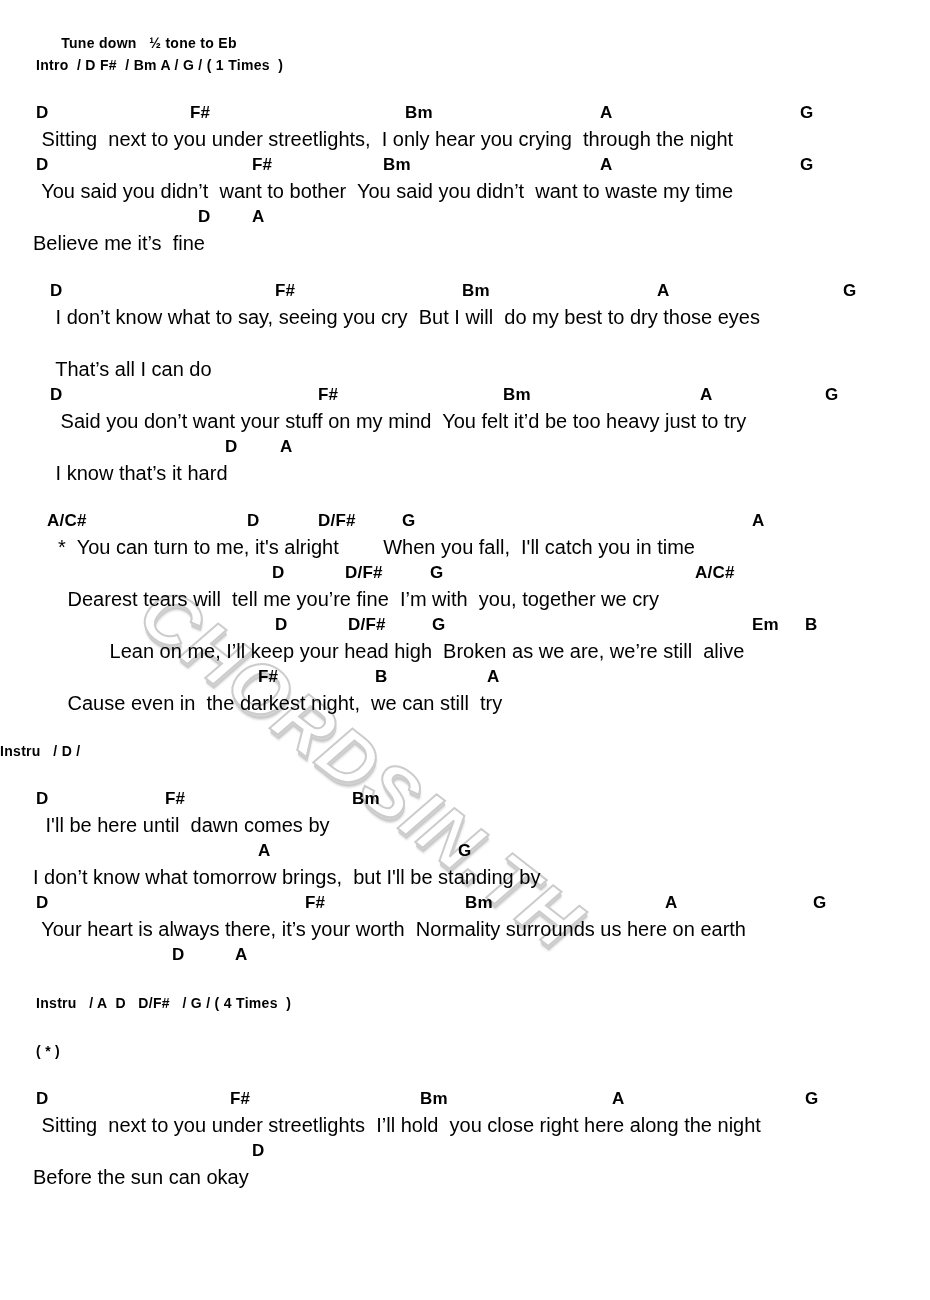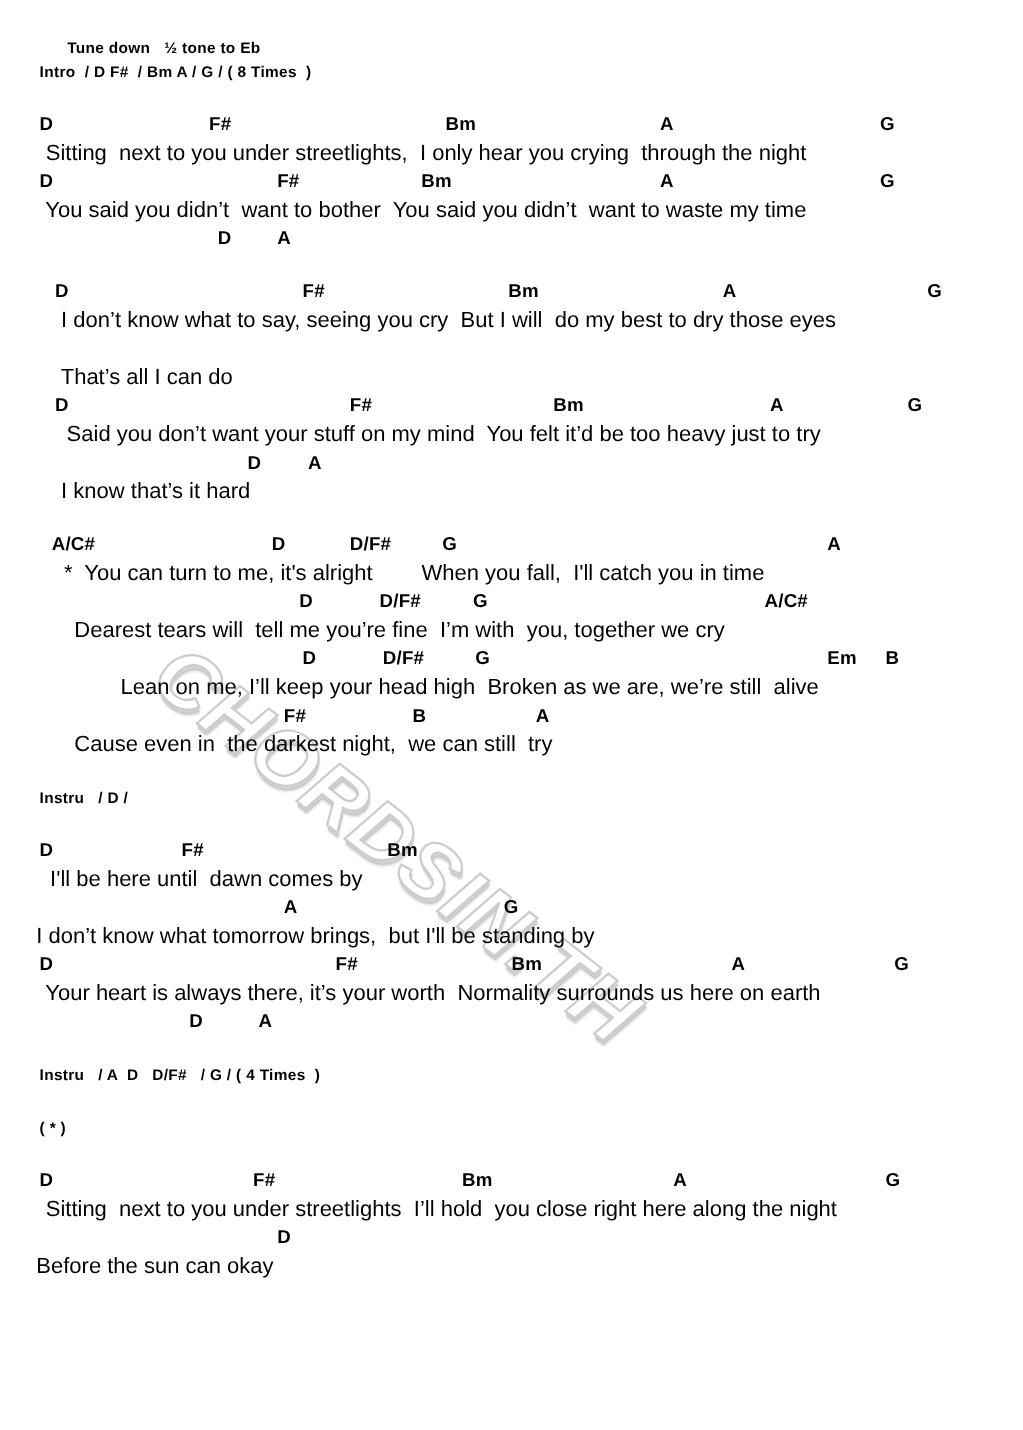--- a/index.html
+++ b/index.html
@@ -97,28 +97,29 @@
     <span>CHORDSIN.TH</span>
   </div>
 
   <div class="content">
     <div style="height:4px"></div>
     <div class="line headline" style="padding-left:36px;">
       <span>Tune down   ½ tone to Eb</span>
     </div>
     <div class="spacer"></div>
     <div id="sections">
-        <div class="line headline" style="padding-left: 36px;">Intro  / D F#  / Bm A / G / ( 8 Times  )</div>
+        <div class="line headline" style="padding-left: 36px;">Intro  / D F#  / Bm A / G / ( 1 Times  )</div>
         <div class="spacer"></div>
         <div class="blockwrap">
           <div class="line chordline"><span class="tok" style="left: 36px;">D</span><span class="tok" style="left: 190px;">F#</span><span class="tok" style="left: 405px;">Bm</span><span class="tok" style="left: 600px;">A</span><span class="tok" style="left: 800px;">G</span></div>
           <div class="line lyricline"><span class="tok" style="left: 36px;"> Sitting  next to you under streetlights,  I only hear you crying  through the night</span></div>
           <div class="line chordline"><span class="tok" style="left: 36px;">D</span><span class="tok" style="left: 252px;">F#</span><span class="tok" style="left: 383px;">Bm</span><span class="tok" style="left: 600px;">A</span><span class="tok" style="left: 800px;">G</span></div>
           <div class="line lyricline"><span class="tok" style="left: 36px;"> You said you didn’t  want to bother  You said you didn’t  want to waste my time</span></div>
           <div class="line chordline"><span class="tok" style="left: 198px;">D</span><span class="tok" style="left: 252px;">A</span></div>
+          <div class="line lyricline"><span class="tok" style="left: 33px;">Believe me it’s  fine</span></div>
         </div>
         <div class="spacer"></div>
         <div class="blockwrap">
           <div class="line chordline"><span class="tok" style="left: 50px;">D</span><span class="tok" style="left: 275px;">F#</span><span class="tok" style="left: 462px;">Bm</span><span class="tok" style="left: 657px;">A</span><span class="tok" style="left: 843px;">G</span></div>
           <div class="line lyricline"><span class="tok" style="left: 50px;"> I don’t know what to say, seeing you cry  But I will  do my best to dry those eyes</span></div>
           <div class="line"></div>
           <div class="line lyricline"><span class="tok" style="left: 50px;"> That’s all I can do</span></div>
           <div class="line chordline"><span class="tok" style="left: 50px;">D</span><span class="tok" style="left: 318px;">F#</span><span class="tok" style="left: 503px;">Bm</span><span class="tok" style="left: 700px;">A</span><span class="tok" style="left: 825px;">G</span></div>
           <div class="line lyricline"><span class="tok" style="left: 55px;"> Said you don’t want your stuff on my mind  You felt it’d be too heavy just to try</span></div>
           <div class="line chordline"><span class="tok" style="left: 225px;">D</span><span class="tok" style="left: 280px;">A</span></div>
@@ -129,21 +130,21 @@
           <div class="line chordline"><span class="tok" style="left: 47px;">A/C#</span><span class="tok" style="left: 247px;">D</span><span class="tok" style="left: 318px;">D/F#</span><span class="tok" style="left: 402px;">G</span><span class="tok" style="left: 752px;">A</span></div>
           <div class="line lyricline"><span class="tok" style="left: 47px;">  *  You can turn to me, it's alright        When you fall,  I'll catch you in time</span></div>
           <div class="line chordline"><span class="tok" style="left: 272px;">D</span><span class="tok" style="left: 345px;">D/F#</span><span class="tok" style="left: 430px;">G</span><span class="tok" style="left: 695px;">A/C#</span></div>
           <div class="line lyricline"><span class="tok" style="left: 62px;"> Dearest tears will  tell me you’re fine  I’m with  you, together we cry</span></div>
           <div class="line chordline"><span class="tok" style="left: 275px;">D</span><span class="tok" style="left: 348px;">D/F#</span><span class="tok" style="left: 432px;">G</span><span class="tok" style="left: 752px;">Em</span><span class="tok" style="left: 805px;">B</span></div>
           <div class="line lyricline"><span class="tok" style="left: 62px; margin-left: 42px;"> Lean on me, I’ll keep your head high  Broken as we are, we’re still  alive</span></div>
           <div class="line chordline"><span class="tok" style="left: 258px;">F#</span><span class="tok" style="left: 375px;">B</span><span class="tok" style="left: 487px;">A</span></div>
           <div class="line lyricline"><span class="tok" style="left: 62px;"> Cause even in  the darkest night,  we can still  try</span></div>
         </div>
         <div class="spacer"></div>
-        <div class="line headline" style="padding-left: 36px;">Instru   / D /</div>
+        <div class="line headline" style="">Instru   / D /</div>
         <div class="spacer"></div>
         <div class="blockwrap">
           <div class="line chordline"><span class="tok" style="left: 36px;">D</span><span class="tok" style="left: 165px;">F#</span><span class="tok" style="left: 352px;">Bm</span></div>
           <div class="line lyricline"><span class="tok" style="left: 40px;"> I'll be here until  dawn comes by</span></div>
           <div class="line chordline"><span class="tok" style="left: 258px;">A</span><span class="tok" style="left: 458px;">G</span></div>
           <div class="line lyricline"><span class="tok" style="left: 33px;">I don’t know what tomorrow brings,  but I'll be standing by</span></div>
           <div class="line chordline"><span class="tok" style="left: 36px;">D</span><span class="tok" style="left: 305px;">F#</span><span class="tok" style="left: 465px;">Bm</span><span class="tok" style="left: 665px;">A</span><span class="tok" style="left: 813px;">G</span></div>
           <div class="line lyricline"><span class="tok" style="left: 36px;"> Your heart is always there, it’s your worth  Normality surrounds us here on earth</span></div>
           <div class="line chordline"><span class="tok" style="left: 172px;">D</span><span class="tok" style="left: 235px;">A</span></div>
         </div>

